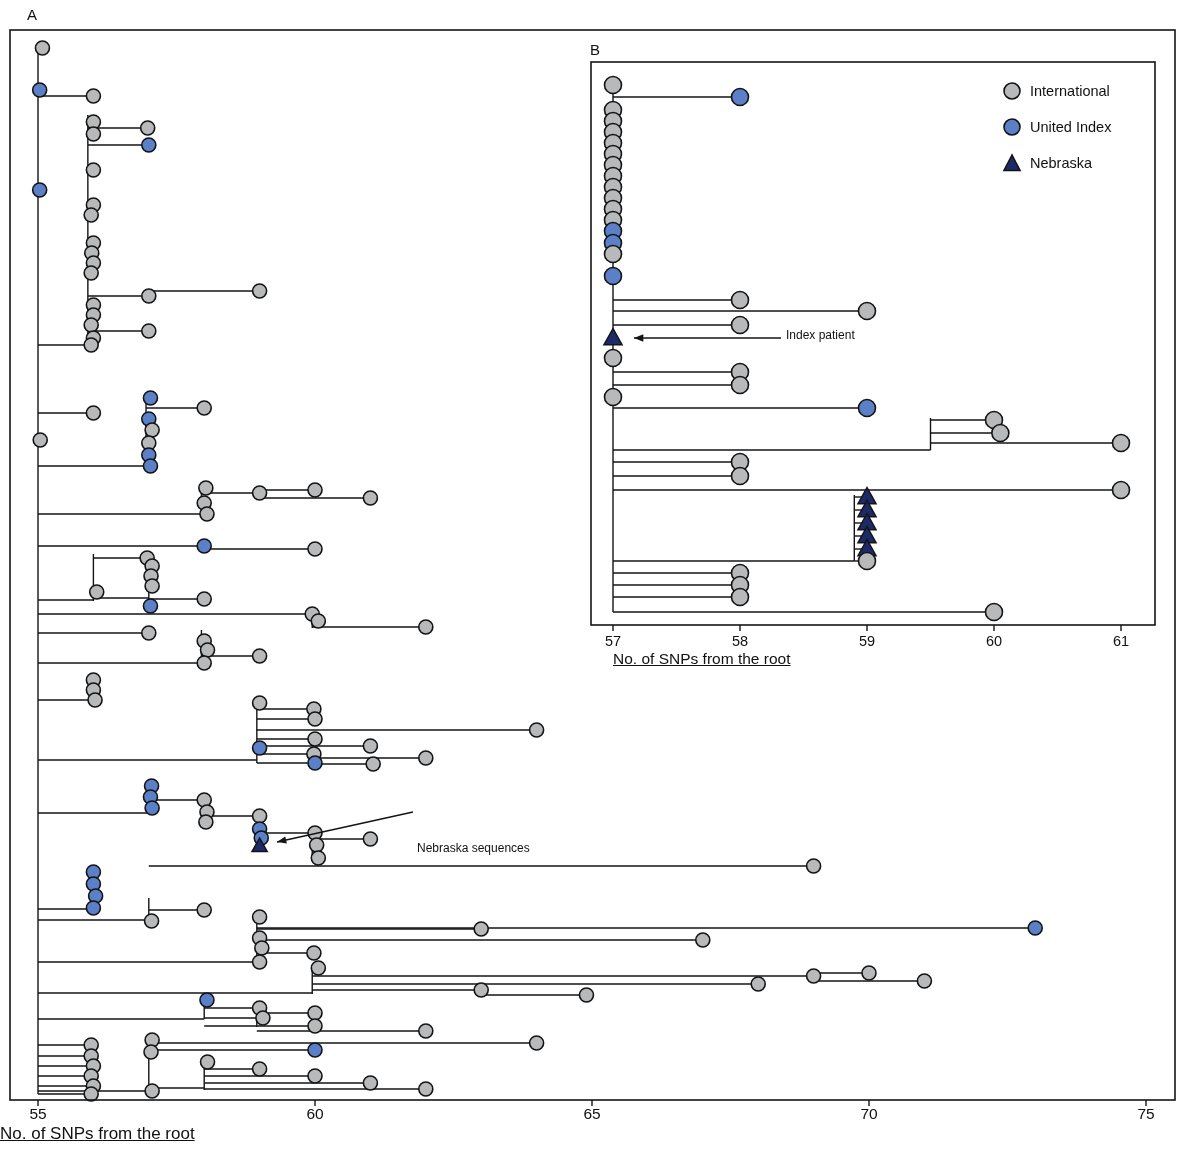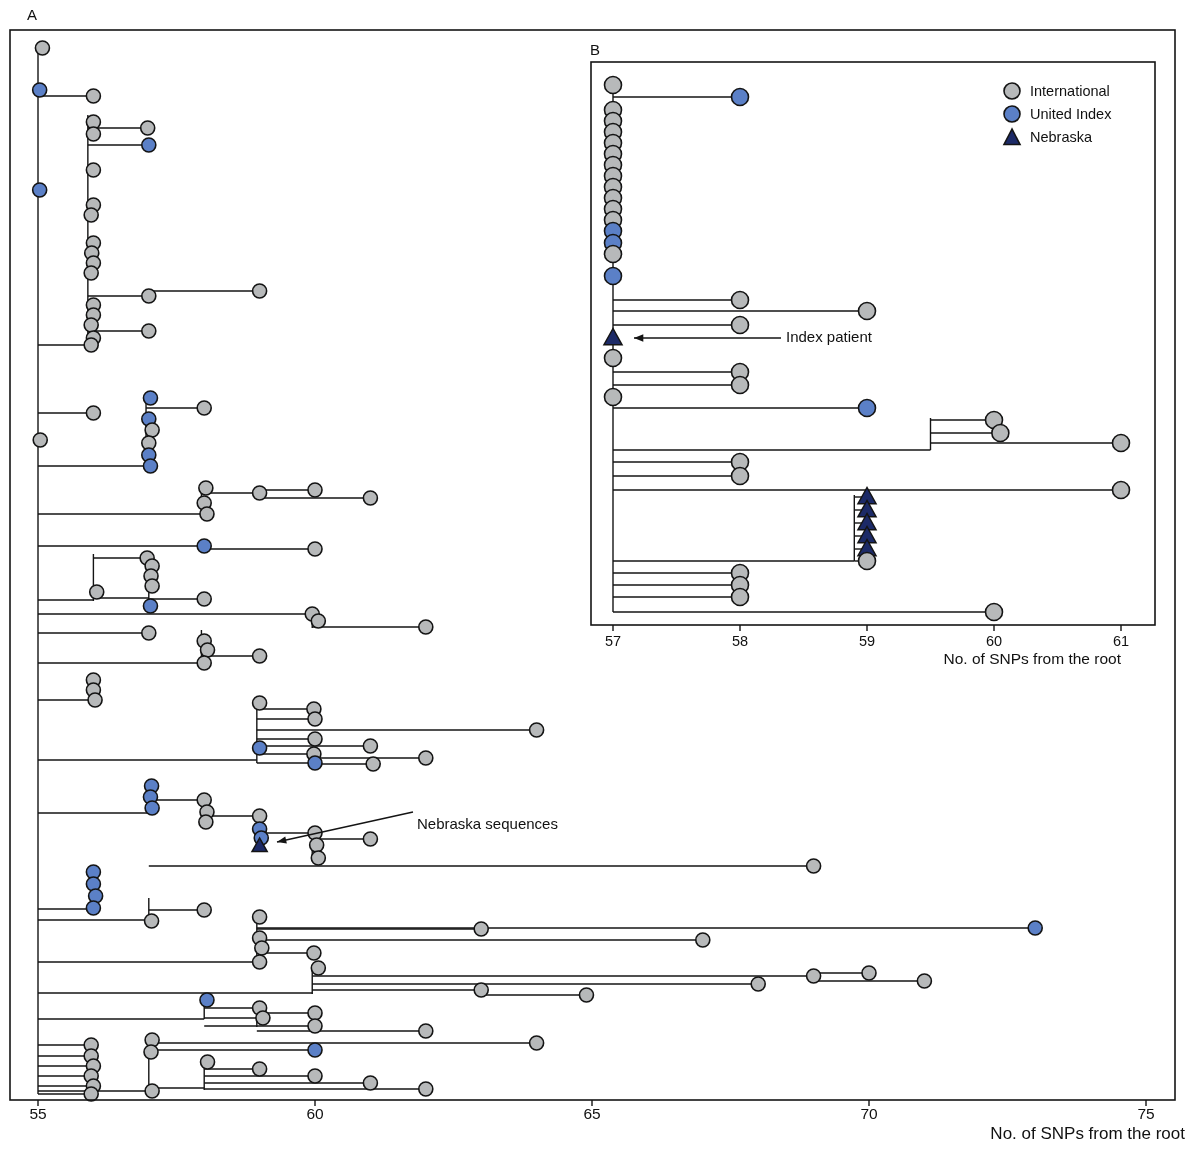--- a/index.html
+++ b/index.html
@@ -1,23 +1,23 @@
 <!DOCTYPE html>
 <html><head>
 <meta charset="utf-8">
 <style>
   html,body{margin:0;padding:0;background:#ffffff;}
   .fig{position:relative;width:1185px;height:1149px;background:#ffffff;
        font-family:"Liberation Sans",sans-serif;color:#111;}
   .fig svg.canvas{position:absolute;left:0;top:0;}
   .overlay{position:absolute;color:#111;}
   .panel-label{font-size:15px;}
-  .xlabel{font-size:17px;text-align:right;}
-  .annot{font-size:15px;white-space:nowrap;}
-  .legend{position:absolute;left:1002px;top:81px;display:flex;flex-direction:column;gap:3px;}
+  .xlabel{font-size:17px;text-align:left;text-decoration:underline;}
+  .annot{font-size:12px;white-space:nowrap;}
+  .legend{position:absolute;left:1002px;top:81px;display:flex;flex-direction:column;gap:16px;}
   .legend-row{display:flex;align-items:center;gap:8px;font-size:14.5px;}
   .legend-row svg{display:block;}
 </style>
 </head>
 <body>
 
 <div class="fig">
   <svg class="canvas" id="chart-svg" width="1185" height="1149">
       <g>
         <line x1="38" y1="45" x2="38" y2="1094" stroke="#141414" stroke-width="1.4"></line>
@@ -445,21 +445,21 @@
     </svg>
 
   <div class="overlay panel-label" style="left:27px;top:6px;">A</div>
 
   <div class="overlay panel-label" style="left:590px;top:41px;">B</div>
 
   <div class="overlay xlabel" style="left:0;top:1124px;width:1185px;">No. of SNPs from the root</div>
 
   <div class="overlay xlabel" style="left:613px;top:650px;width:508px;font-size:15.5px;">No. of SNPs from the root</div>
 
-  <div class="overlay annot" style="left:417px;top:815px;">Nebraska sequences</div>
+  <div class="overlay annot" style="left:417px;top:841px;">Nebraska sequences</div>
 
   <div class="overlay annot" style="left:786px;top:328px;">Index patient</div>
 
   <div class="legend">
     <div class="legend-row">
       <svg width="20" height="20">
         <circle cx="10" cy="10" r="8" stroke="#141414" stroke-width="1.6" fill="#b7b9ba"></circle>
       </svg>
       <span>International</span>
     </div>

